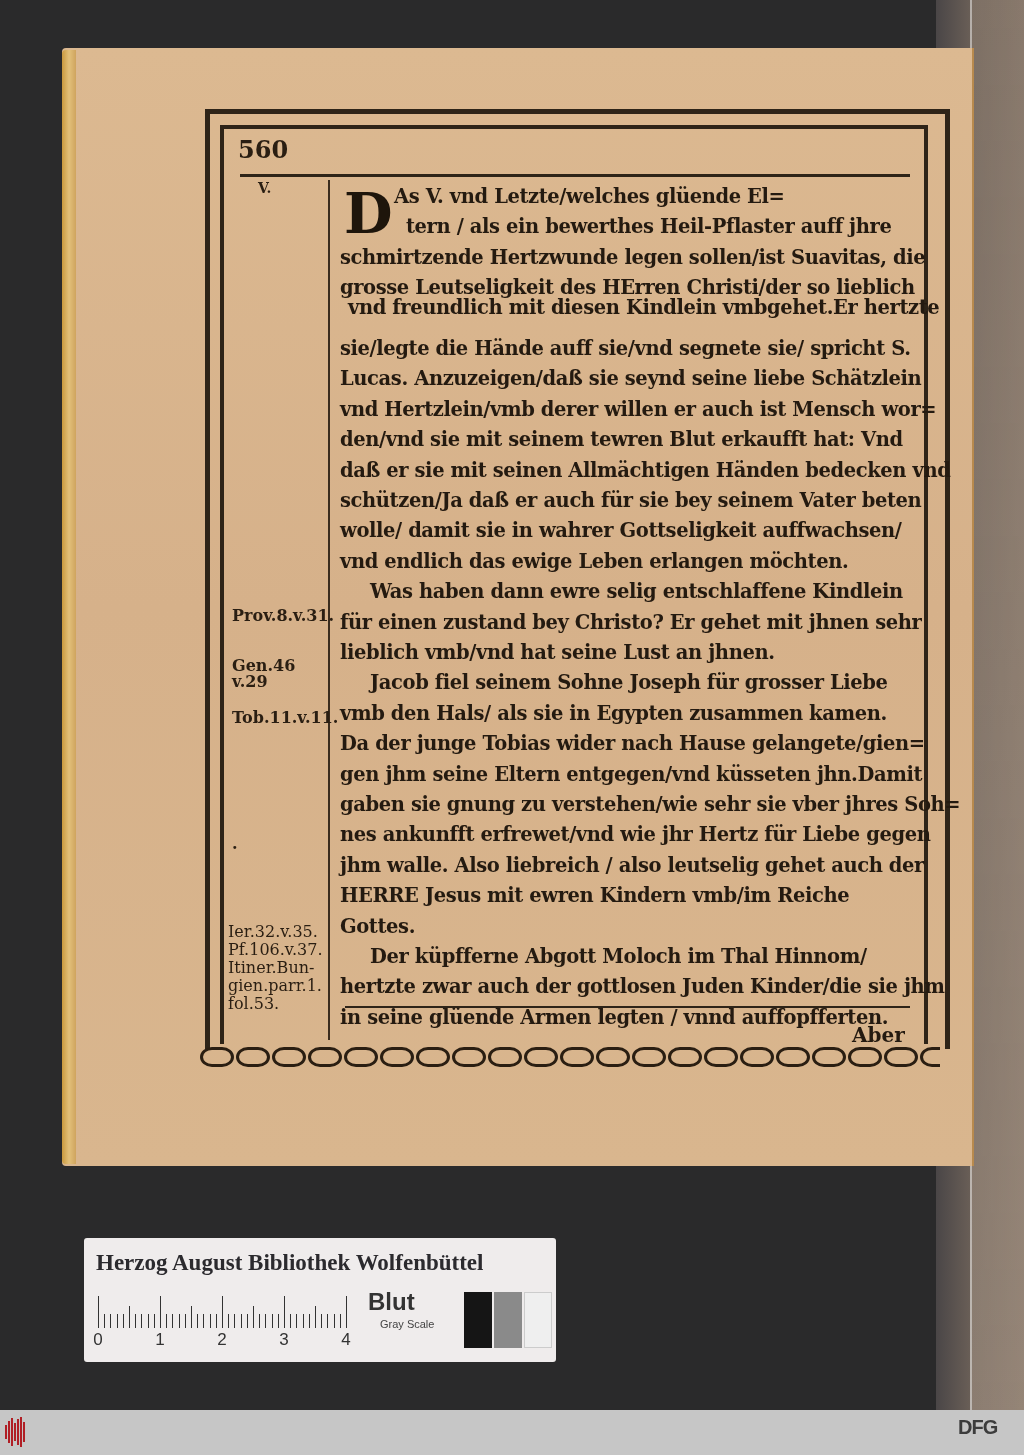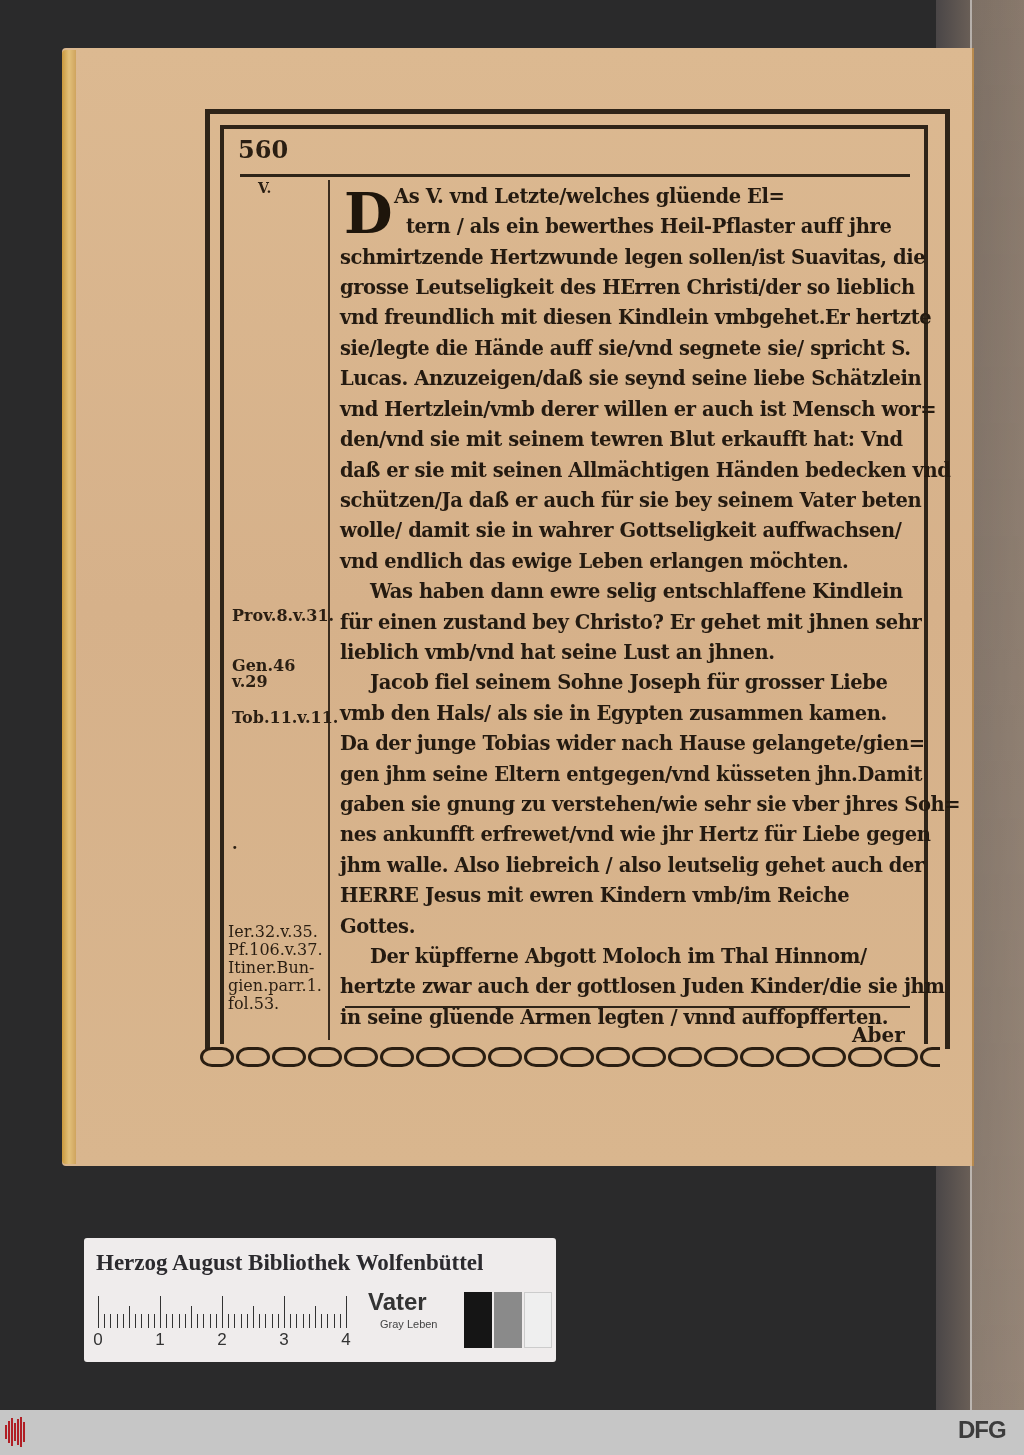--- a/index.html
+++ b/index.html
@@ -118,21 +118,21 @@
   .hab-logo {
     position: absolute; left: 5px; top: 7px; width: 20px; height: 30px;
     display: flex; gap: 1px; align-items: center;
   }
   .hab-logo span { display: block; width: 2px; background: #b01e25; }
   .footer-text {
     position: absolute; left: 50px; top: 9px; font-size: 22px; color: #222;
     font-family: "Liberation Sans", sans-serif; white-space: nowrap; letter-spacing: -0.3px;
   }
   .dfg-logo {
-    position: absolute; left: 958px; top: 6px; font-size: 24px; font-weight: bold; color: #3c3c3c;
+    position: absolute; left: 958px; top: 6px; font-size: 20px; font-weight: bold; color: #3c3c3c;
     font-family: "Liberation Sans", sans-serif; letter-spacing: -1px;
   }
 </style>
 </head>
 <body>
 
 <div class="bg-right"></div>
 <div class="glass"></div>
 
 <div class="page"></div>
@@ -158,21 +158,21 @@
     <span class="margin-note" style="top: 798px;">gien.parr.1.</span>
     <span class="margin-note" style="top: 816px;">fol.53.</span>
   </div>
 
 <div class="main-col" id="main-col">
   <span class="dropcap">D</span>
 <div class="line" style="left: 54px; top: 0px;">As V. vnd Letzte/welches glüende El=</div>
     <div class="line" style="left: 54px; top: 30.4px; margin-left: 12px;">tern / als ein bewerthes Heil-Pflaster auff jhre</div>
     <div class="line" style="top: 60.8px;">schmirtzende Hertzwunde legen sollen/ist Suavitas, die</div>
     <div class="line" style="top: 91.2px;">grosse Leutseligkeit des HErren Christi/der so lieblich</div>
-    <div class="line" style="top: 121px;">vnd freundlich mit diesen Kindlein vmbgehet.Er hertzte</div>
+    <div class="line" style="top: 111px; margin-left: 8px;">vnd freundlich mit diesen Kindlein vmbgehet.Er hertzte</div>
     <div class="line" style="top: 152px;">sie/legte die Hände auff sie/vnd segnete sie/ spricht S.</div>
     <div class="line" style="top: 182.4px;">Lucas. Anzuzeigen/daß sie seynd seine liebe Schätzlein</div>
     <div class="line" style="top: 212.8px;">vnd Hertzlein/vmb derer willen er auch ist Mensch wor=</div>
     <div class="line" style="top: 243.2px;">den/vnd sie mit seinem tewren Blut erkaufft hat: Vnd</div>
     <div class="line" style="top: 273.6px;">daß er sie mit seinen Allmächtigen Händen bedecken vnd</div>
     <div class="line" style="top: 304px;">schützen/Ja daß er auch für sie bey seinem Vater beten</div>
     <div class="line" style="top: 334.4px;">wolle/ damit sie in wahrer Gottseligkeit auffwachsen/</div>
     <div class="line" style="top: 364.8px;">vnd endlich das ewige Leben erlangen möchten.</div>
     <div class="line indent" style="top: 395.2px;">Was haben dann ewre selig entschlaffene Kindlein</div>
     <div class="line" style="top: 425.6px;">für einen zustand bey Christo? Er gehet mit jhnen sehr</div>
@@ -261,22 +261,22 @@
       <div class="tick" style="left: 229.4px; height: 14px;"></div>
       <div class="tick" style="left: 235.6px; height: 14px;"></div>
       <div class="tick" style="left: 241.8px; height: 14px;"></div>
       <div class="tick" style="left: 248px; height: 32px;"></div>
       <span class="ruler-label" style="left: 0px;">0</span>
       <span class="ruler-label" style="left: 62px;">1</span>
       <span class="ruler-label" style="left: 124px;">2</span>
       <span class="ruler-label" style="left: 186px;">3</span>
       <span class="ruler-label" style="left: 248px;">4</span>
     </div>
-  <span class="kodak">Vater</span>
-  <span class="grayscale-label">Gray Leben</span>
+  <span class="kodak">Blut</span>
+  <span class="grayscale-label">Gray Scale</span>
   <div class="swatch" style="left: 380px; background: rgb(21, 21, 21);" id="sw0"></div>
   <div class="swatch" style="left: 410px; background: rgb(138, 138, 138);" id="sw1"></div>
   <div class="swatch" style="left: 440px; border: 1px solid rgb(204, 204, 204); box-sizing: border-box; background: rgb(239, 239, 239);" id="sw2"></div>
 </div>
 
 <div class="footer">
   <div class="hab-logo">
     <span style="height:14px"></span>
       <span style="height:22px"></span>
       <span style="height:28px"></span>

